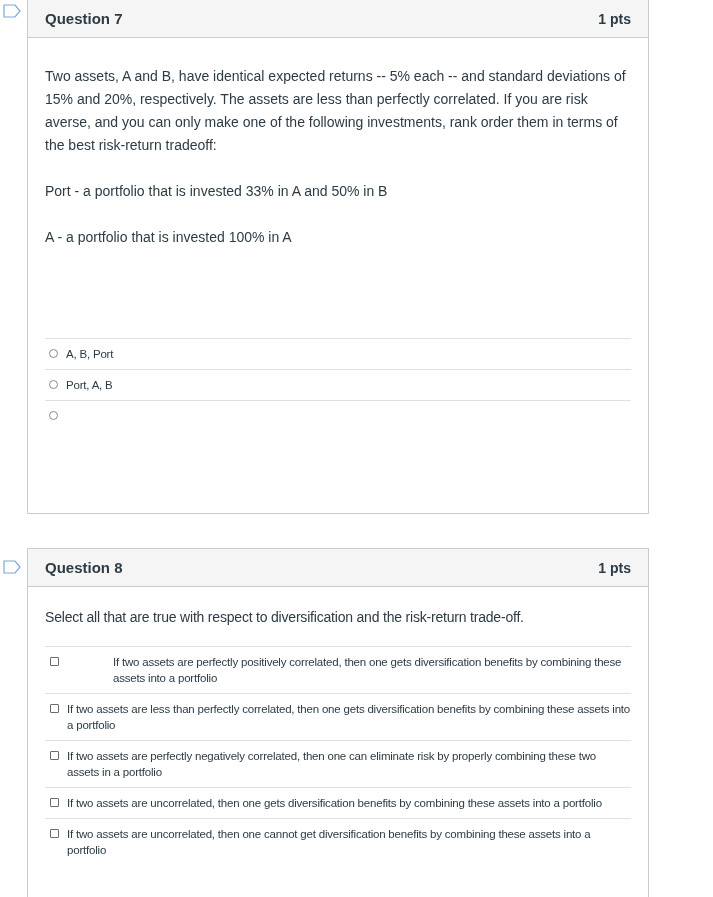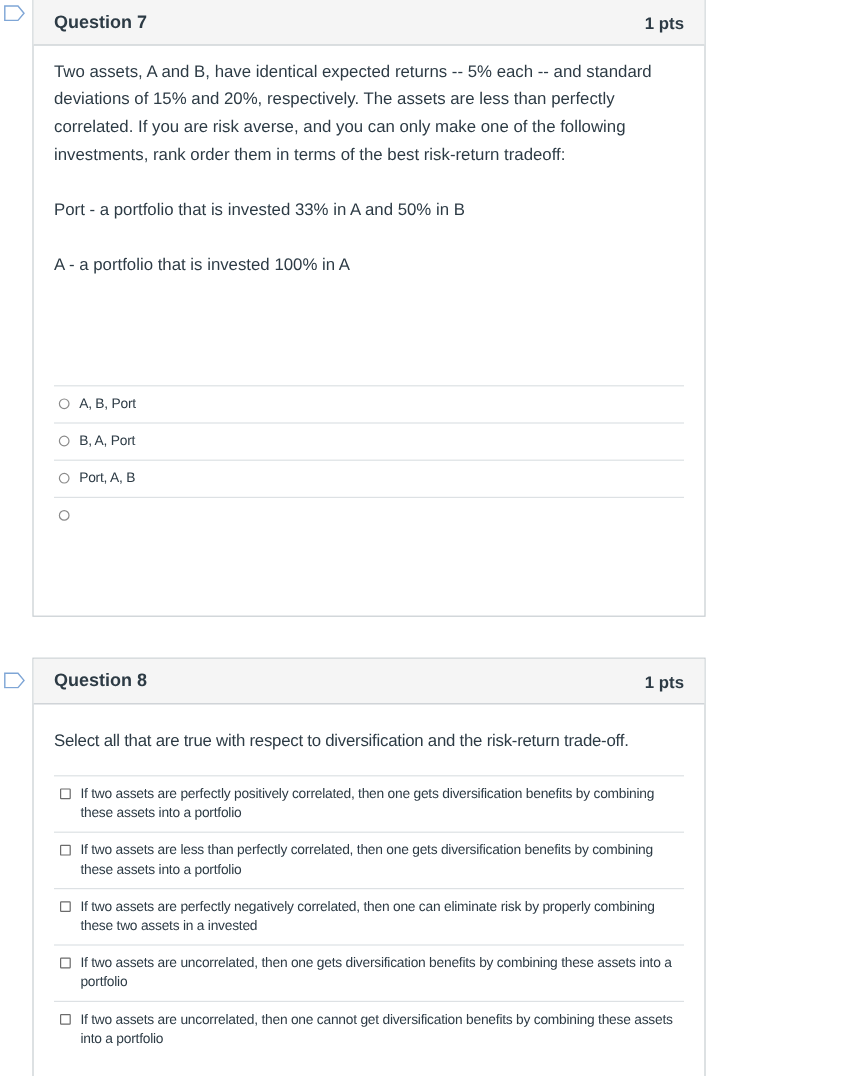--- a/index.html
+++ b/index.html
@@ -3,21 +3,21 @@
   <meta charset="utf-8">
   <style>
     * { box-sizing: border-box; margin: 0; padding: 0; }
     html, body { width: 713px; height: 897px; overflow: hidden; background: #ffffff; }
     body { font-family: "Liberation Sans", "DejaVu Sans", sans-serif; color: #2d3b45; position: relative; }
 
     .flag {
       position: absolute; left: 3px; width: 18px; height: 14px;
     }
     .question {
-      position: absolute; left: 27px; width: 561px;
+      position: absolute; left: 27px; width: 622px;
       border: 1px solid #c7cdd1;
       background: #fff;
     }
     .q-header {
       height: 38px; background: #f5f5f5; border-bottom: 1px solid #c7cdd1;
       display: flex; align-items: center; justify-content: space-between;
       padding: 0 17px;
     }
     .q-title { font-weight: bold; font-size: 15px; color: #2d3b45; }
     .q-pts { font-weight: bold; font-size: 14px; color: #2d3b45; }
@@ -48,32 +48,28 @@
 <svg class="flag" style="top:4px;" viewBox="0 0 18 14">
   <path d="M1 1 H12 L17 7 L12 13 H1 Z" fill="#fff" stroke="#7fa6d6" stroke-width="1.2"></path>
 </svg>
 
 <div class="question" style="top:-1px; height:515px;">
   <div class="q-header">
     <span class="q-title">Question 7</span>
     <span class="q-pts">1 pts</span>
   </div>
   <div class="q-body">
-    <p class="para" style="margin-top:10px;">Two assets, A and B, have identical expected returns -- 5% each -- and standard deviations of 15% and 20%, respectively. The assets are less than perfectly correlated. If you are risk averse, and you can only make one of the following investments, rank order them in terms of the best risk-return tradeoff:</p>
+    <p class="para" style="margin-top:27px;">Two assets, A and B, have identical expected returns -- 5% each -- and standard deviations of 15% and 20%, respectively. The assets are less than perfectly correlated. If you are risk averse, and you can only make one of the following investments, rank order them in terms of the best risk-return tradeoff:</p>
     <p class="para" style="margin-top:23px;">Port - a portfolio that is invested 33% in A and 50% in B</p>
     <p class="para" style="margin-top:23px;">A - a portfolio that is invested 100% in A</p>
 
     <div class="answers" style="margin-top:89px;">
       <label class="answer" style="padding:7px 0 7px;">
         <span class="radio"></span>
         <span>A, B, Port</span>
-      </label>
-      <label class="answer" style="padding:7px 0 7px;">
-        <span class="radio"></span>
-        <span>B, A, Port</span>
       </label>
       <label class="answer" style="padding:7px 0 7px;">
         <span class="radio"></span>
         <span>Port, A, B</span>
       </label>
       <label class="answer" style="padding:7px 0 7px;">
         <span class="radio"></span>
       </label>
     </div>
   </div>
@@ -85,31 +81,31 @@
 
 <div class="question" style="top:548px; height:360px;">
   <div class="q-header">
     <span class="q-title">Question 8</span>
     <span class="q-pts">1 pts</span>
   </div>
   <div class="q-body">
     <p class="para" style="margin-top:19px; font-size:14px; letter-spacing:-0.2px;">Select all that are true with respect to diversification and the risk-return trade-off.</p>
 
     <div class="answers" style="margin-top:17px;">
-      <label class="answer" style="padding:7px 0 7px;">
+      <label class="answer" style="padding:7px 0 7px;gap:46px;">
         <span class="checkbox"></span>
         <span>If two assets are perfectly positively correlated, then one gets diversification benefits by combining these assets into a portfolio</span>
       </label>
       <label class="answer" style="padding:7px 0 7px;">
         <span class="checkbox"></span>
         <span>If two assets are less than perfectly correlated, then one gets diversification benefits by combining these assets into a portfolio</span>
       </label>
       <label class="answer" style="padding:7px 0 7px;">
         <span class="checkbox"></span>
-        <span>If two assets are perfectly negatively correlated, then one can eliminate risk by properly combining these two assets in a invested</span>
+        <span>If two assets are perfectly negatively correlated, then one can eliminate risk by properly combining these two assets in a portfolio</span>
       </label>
       <label class="answer" style="padding:7px 0 7px;">
         <span class="checkbox"></span>
         <span>If two assets are uncorrelated, then one gets diversification benefits by combining these assets into a portfolio</span>
       </label>
       <label class="answer" style="padding:7px 0 7px;">
         <span class="checkbox"></span>
         <span>If two assets are uncorrelated, then one cannot get diversification benefits by combining these assets into a portfolio</span>
       </label>
     </div>

